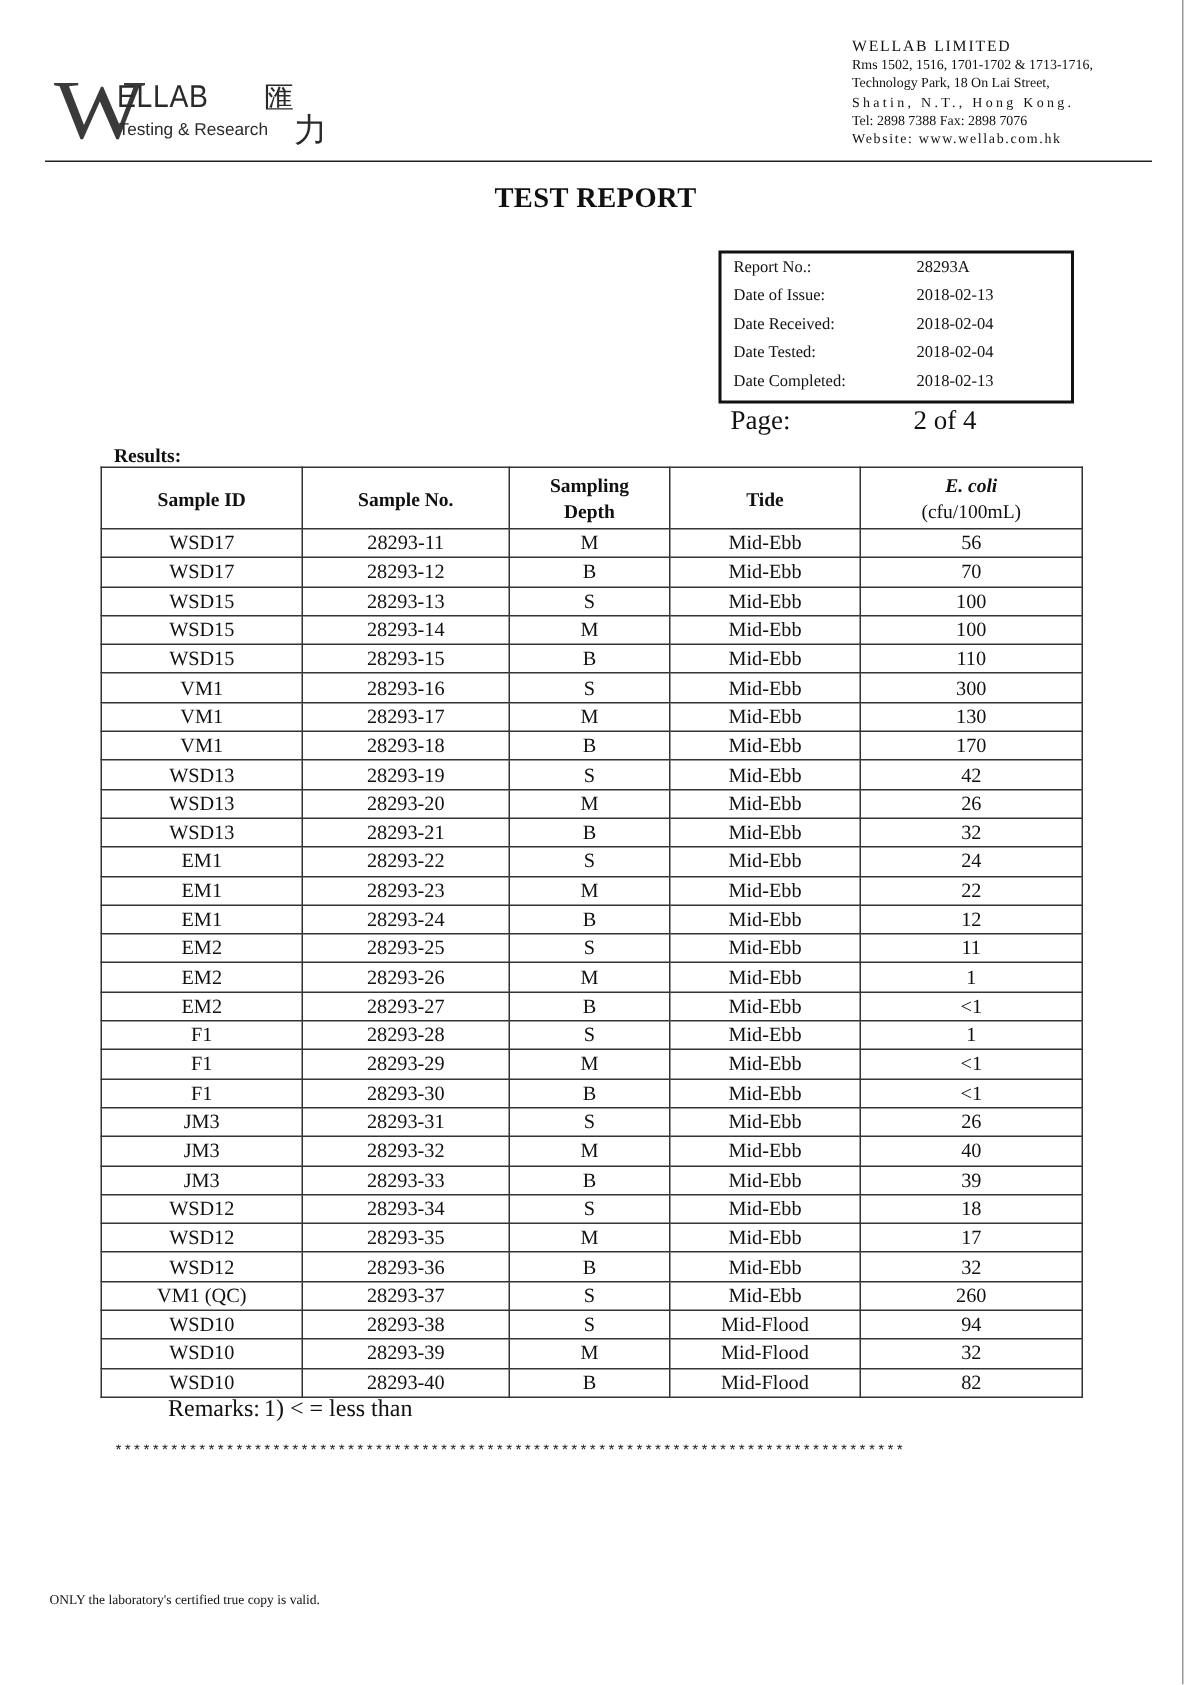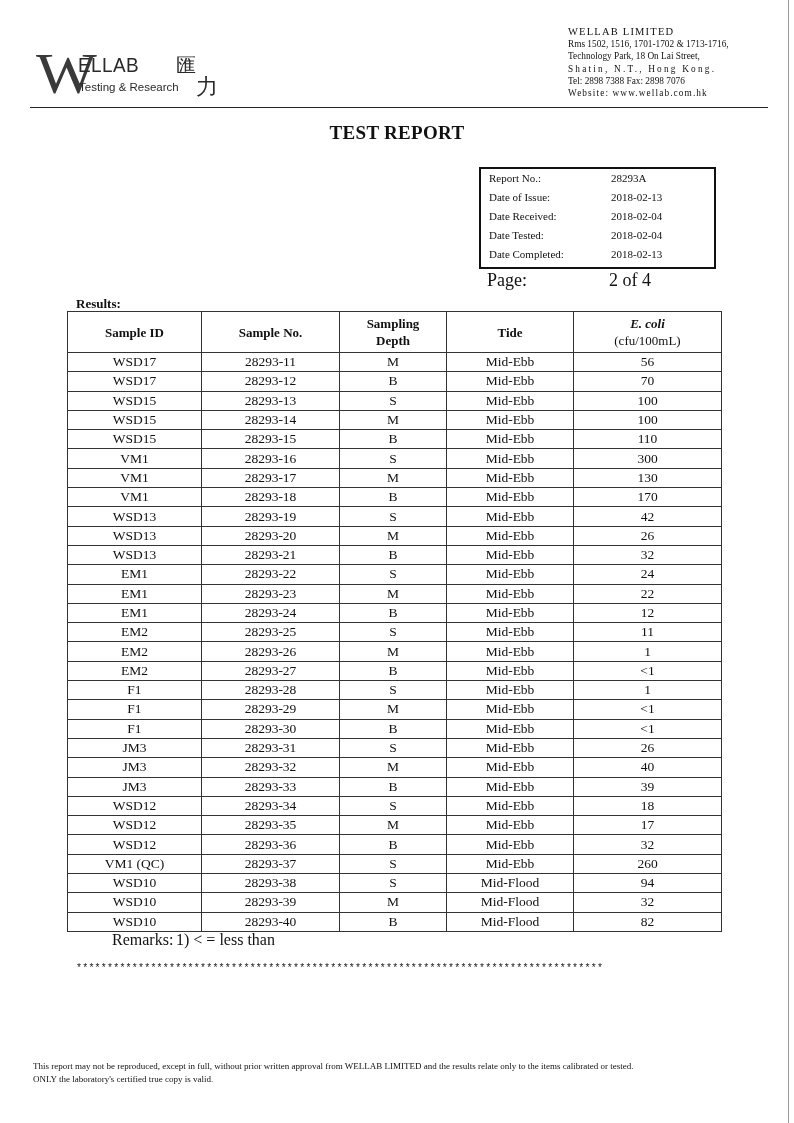--- a/index.html
+++ b/index.html
@@ -349,15 +349,14 @@
     </tbody>
 </table>
 
 <div class="remarks">
   <div><span class="rlabel">Remarks:</span><span>1) &lt; = less than</span></div>
 </div>
 
 <div class="stars">*************************************************************************************</div>
 
 <div class="footer">
-  <div>This report may not be reproduced, except in full, without prior written approval from WELLAB LIMITED and the results relate only to the items calibrated or tested.</div>
   <div>ONLY the laboratory's certified true copy is valid.</div>
 </div>
 
 </body></html>

